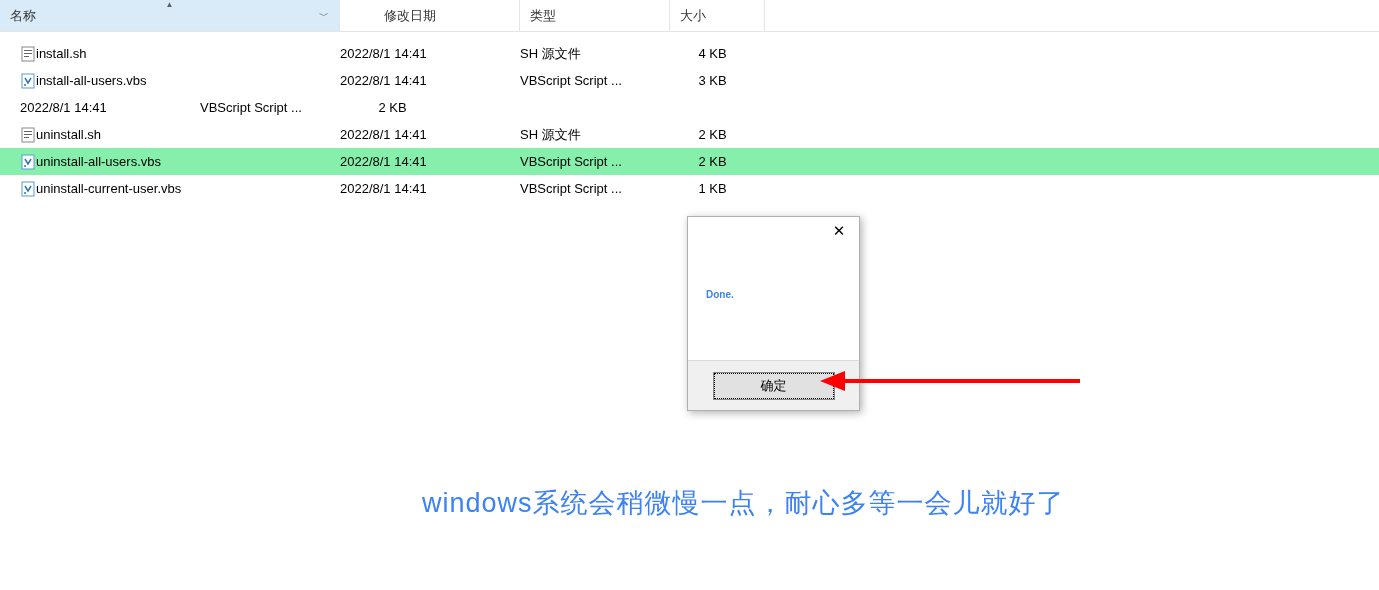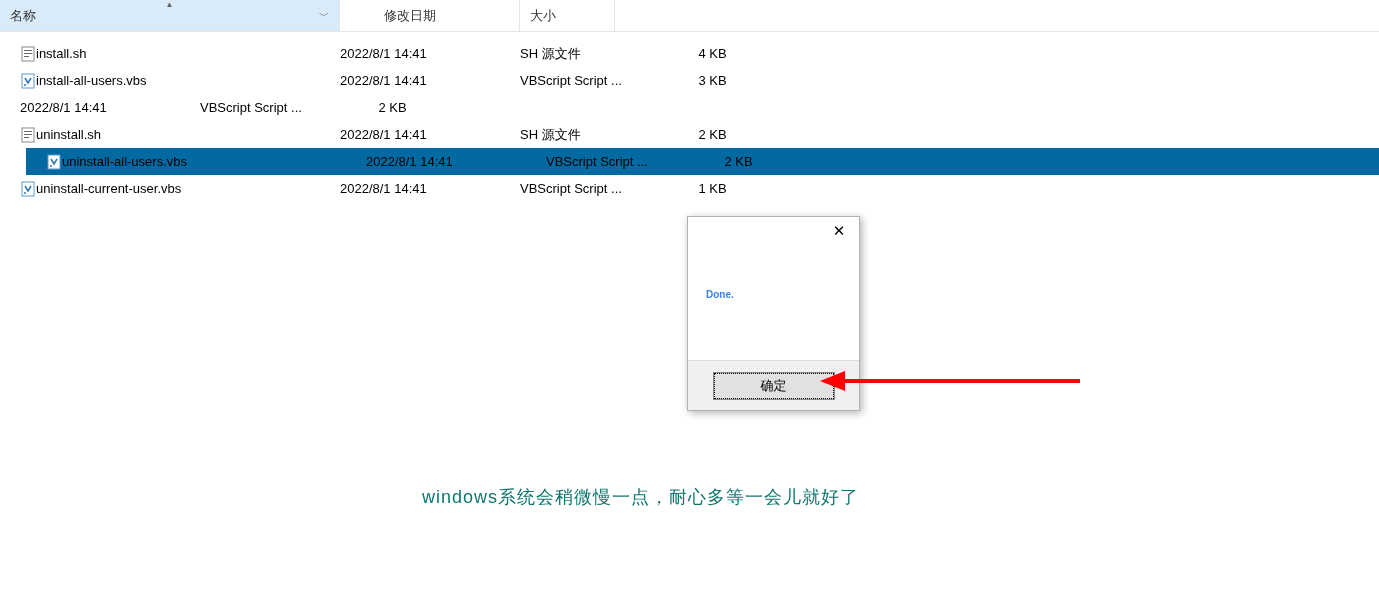--- a/index.html
+++ b/index.html
@@ -49,22 +49,21 @@
     .file-list {
       padding-top: 8px;
     }
     .file-row {
       display: flex;
       height: 27px;
       align-items: center;
       padding-left: 20px;
     }
     .file-row.selected {
-      background: #0369a1;
-      margin-left: 26px;
+      background: #86efac;
     }
     .cell-name {
       width: 320px;
       display: flex;
       align-items: center;
       color: #000;
     }
     .cell-date { width: 180px; color: #000; }
     .cell-type { width: 150px; color: #000; }
     .cell-size { width: 95px; color: #000; text-align: center; padding-right: 10px; }
@@ -133,38 +132,41 @@
     .arrow-annotation {
       position: absolute;
       left: 820px;
       top: 361px;
       pointer-events: none;
     }
     .caption {
       position: absolute;
       left: 422px;
       top: 485px;
-      color: #0f766e;
-      font-size: 18px;
+      color: #3b82f6;
+      font-size: 27px;
       font-family: "Microsoft YaHei", sans-serif;
       letter-spacing: 1px;
     }
   </style>
 </head>
 <body>
 
 <div class="header-row">
   <div class="col-header col-name">
     <span class="sort-indicator">▲</span>
     <span>名称</span>
     <span class="dropdown-arrow">﹀</span>
   </div>
   <div class="col-header col-date">
     <span>修改日期</span>
   </div>
+  <div class="col-header col-type">
+    <span>类型</span>
+  </div>
   <div class="col-header col-size">
     <span>大小</span>
   </div>
 </div>
 
 <div class="file-list">
   <div class="file-row">
     <div class="cell-name">
       <span class="file-icon">
         <svg width="16" height="16" viewBox="0 0 16 16">

